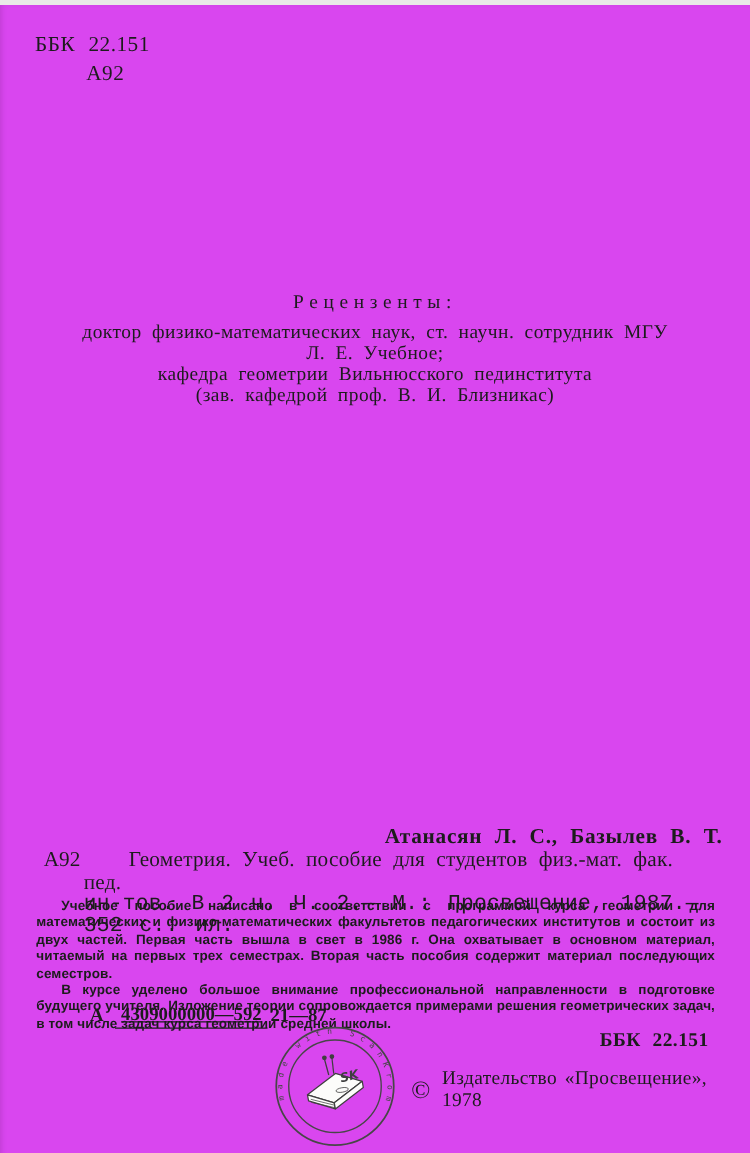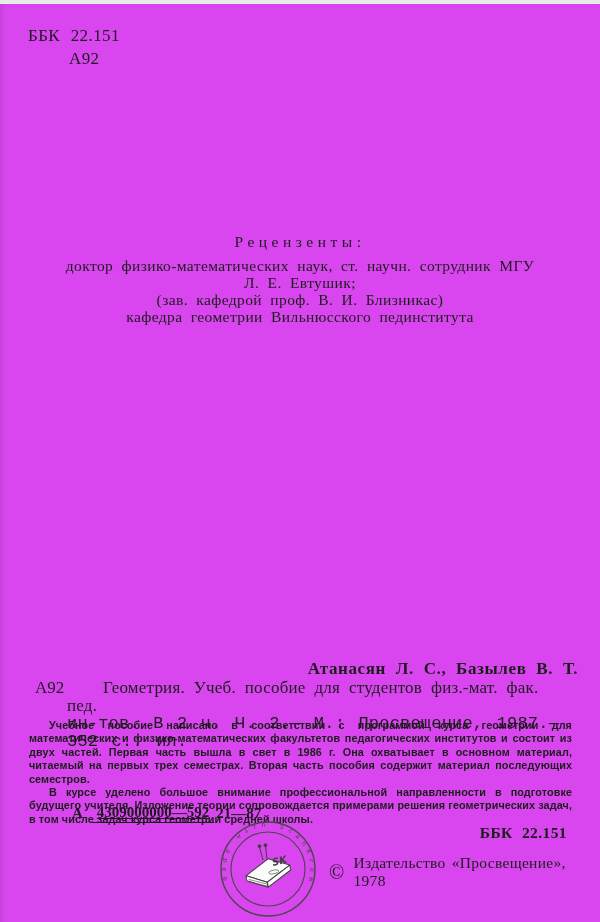--- a/index.html
+++ b/index.html
@@ -171,23 +171,23 @@
 <div class="page">
 
   <div class="top-block">
     <div>ББК 22.151</div>
     <div class="author-sign">А92</div>
   </div>
 
   <div class="reviewers">
     <div class="heading">Рецензенты:</div>
     <div class="rev-line">доктор физико-математических наук, ст. научн. сотрудник МГУ</div>
-    <div class="rev-line">Л. Е. Евтушик;</div>
+    <div class="rev-line">Л. Е. Учебное;</div>
+    <div class="rev-line">кафедра геометрии Вильнюсского пединститута</div>
     <div class="rev-line">(зав. кафедрой проф. В. И. Близникас)</div>
-    <div class="rev-line">кафедра геометрии Вильнюсского пединститута</div>
   </div>
 
   <div class="biblio">
     <div class="authors">Атанасян Л. С., Базылев В. Т.</div>
     <div class="entry">
       <span class="entry-code">А92</span>
       <div class="desc">
         <div class="l1">Геометрия. Учеб. пособие для студентов физ.-мат. фак. пед.</div>
         <div class="l2">ин-тов. В 2 ч. Ч. 2.— М.: Просвещение, 1987.—352 с.: ил.</div>
       </div>

